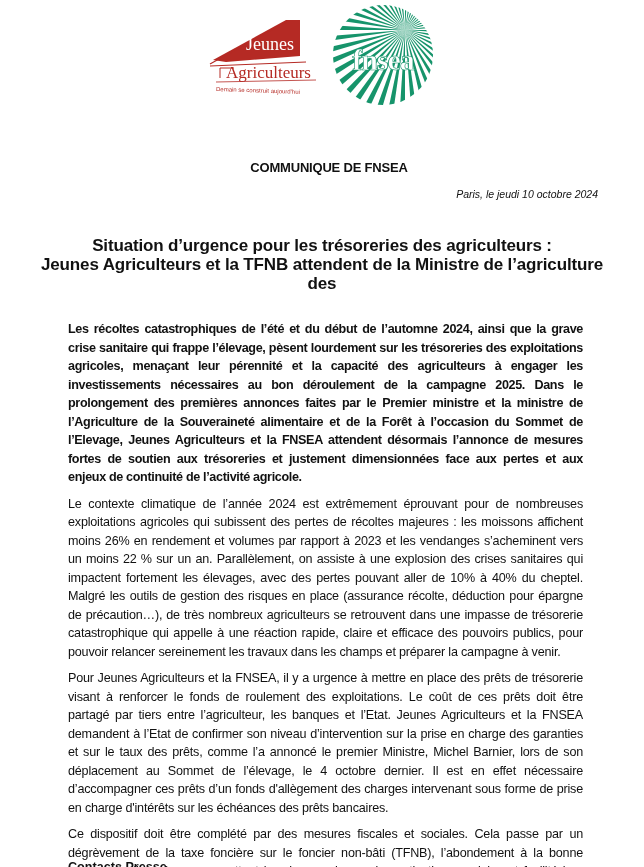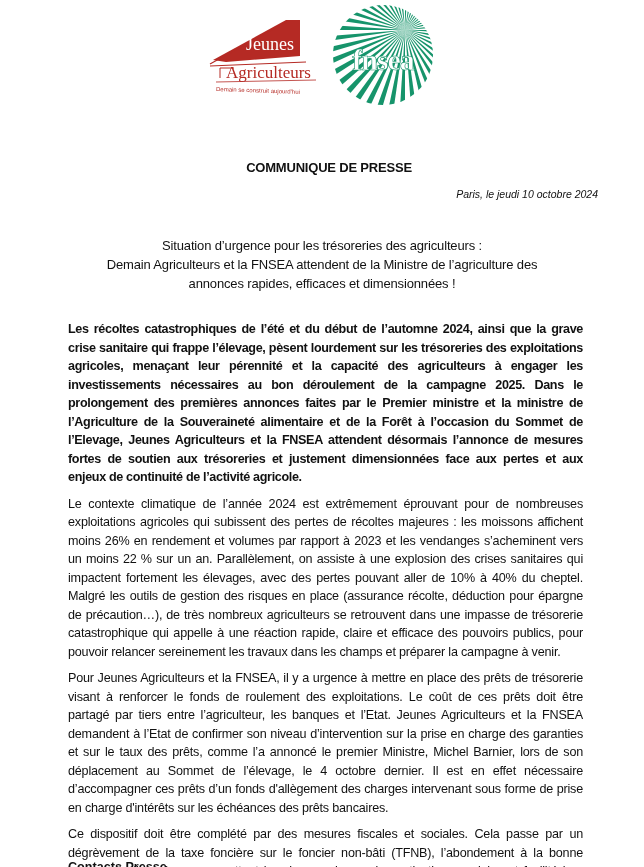--- a/index.html
+++ b/index.html
@@ -53,22 +53,22 @@
       right: 46px;
       font-style: italic;
       font-size: 10.5px;
     }
     .title-block {
       position: absolute;
       top: 236px;
       left: 40px;
       width: 564px;
       text-align: center;
-      font-weight: normal;
-      font-size: 13px;
+      font-weight: bold;
+      font-size: 17px;
       line-height: 19px;
       letter-spacing: -0.15px;
     }
     .body-text {
       position: absolute;
       top: 320px;
       left: 68px;
       width: 516px;
       font-size: 12.6px;
       line-height: 18.5px;
@@ -159,29 +159,28 @@
         <polygon points="75,28 209.60056525298893,-58.50253079289571 214.87757075444358,-49.68053295282951" fill="#16946b"></polygon>
         <polygon points="75,28 220.54111925672288,-38.46640208030195 224.50891125513004,-28.983203273470394" fill="#16946b"></polygon>
         <polygon points="75,28 228.51887577831957,-17.077209094628763 231.09668147075894,-7.125859901451847" fill="#16946b"></polygon>
         <polygon points="75,28 233.37143070094922,5.229625876274351 234.50677339730046,15.44654468354484" fill="#16946b"></polygon>
       </g>
     <text x="53" y="68" text-anchor="middle" font-family="Liberation Serif, serif" font-weight="bold" font-size="30" fill="#ffffff" stroke="#16946b" stroke-width="0.6" letter-spacing="-1">fnsea</text>
   </svg>
 </div>
 
 <div class="doc-type">
-  <span>COMMUNIQUE DE PRESSE</span>
+  <span>COMMUNIQUE DE FNSEA</span>
 </div>
 
 <div class="date-line">Paris, le jeudi 10 octobre 2024</div>
 
 <div class="title-block">
   <div>Situation d’urgence pour les trésoreries des agriculteurs :</div>
-  <div>Demain Agriculteurs et la FNSEA attendent de la Ministre de l’agriculture des</div>
-  <div>annonces rapides, efficaces et dimensionnées !</div>
+  <div>Jeunes Agriculteurs et la TFNB attendent de la Ministre de l’agriculture des</div>
 </div>
 
 <div class="body-text">
   <p class="lead">Les récoltes catastrophiques de l’été et du début de l’automne 2024, ainsi que la grave crise sanitaire qui frappe l’élevage, pèsent lourdement sur les trésoreries des exploitations agricoles, menaçant leur pérennité et la capacité des agriculteurs à engager les investissements nécessaires au bon déroulement de la campagne 2025. Dans le prolongement des premières annonces faites par le Premier ministre et la ministre de l’Agriculture de la Souveraineté alimentaire et de la Forêt à l’occasion du Sommet de l’Elevage, Jeunes Agriculteurs et la FNSEA attendent désormais l’annonce de mesures fortes de soutien aux trésoreries et justement dimensionnées face aux pertes et aux enjeux de continuité de l’activité agricole.</p>
   <p>Le contexte climatique de l’année 2024 est extrêmement éprouvant pour de nombreuses exploitations agricoles qui subissent des pertes de récoltes majeures : les moissons affichent moins 26% en rendement et volumes par rapport à 2023 et les vendanges s’acheminent vers un moins 22 % sur un an. Parallèlement, on assiste à une explosion des crises sanitaires qui impactent fortement les élevages, avec des pertes pouvant aller de 10% à 40% du cheptel. Malgré les outils de gestion des risques en place (assurance récolte, déduction pour épargne de précaution…), de très nombreux agriculteurs se retrouvent dans une impasse de trésorerie catastrophique qui appelle à une réaction rapide, claire et efficace des pouvoirs publics, pour pouvoir relancer sereinement les travaux dans les champs et préparer la campagne à venir.</p>
   <p>Pour Jeunes Agriculteurs et la FNSEA, il y a urgence à mettre en place des prêts de trésorerie visant à renforcer le fonds de roulement des exploitations. Le coût de ces prêts doit être partagé par tiers entre l’agriculteur, les banques et l’Etat. Jeunes Agriculteurs et la FNSEA demandent à l’Etat de confirmer son niveau d’intervention sur la prise en charge des garanties et sur le taux des prêts, comme l’a annoncé le premier Ministre, Michel Barnier, lors de son déplacement au Sommet de l’élevage, le 4 octobre dernier. Il est en effet nécessaire d’accompagner ces prêts d’un fonds d'allègement des charges intervenant sous forme de prise en charge d'intérêts sur les échéances des prêts bancaires.</p>
   <p>Ce dispositif doit être complété par des mesures fiscales et sociales. Cela passe par un dégrèvement de la taxe foncière sur le foncier non-bâti (TFNB), l’abondement à la bonne hauteur de l’enveloppe permettant la prise en charge des cotisations sociales et facilité leur étalement pour les agriculteurs les plus sévèrement touchés, ainsi qu’une révision exceptionnelle des</p>
 </div>
 
 <div class="contacts">Contacts Presse</div>

